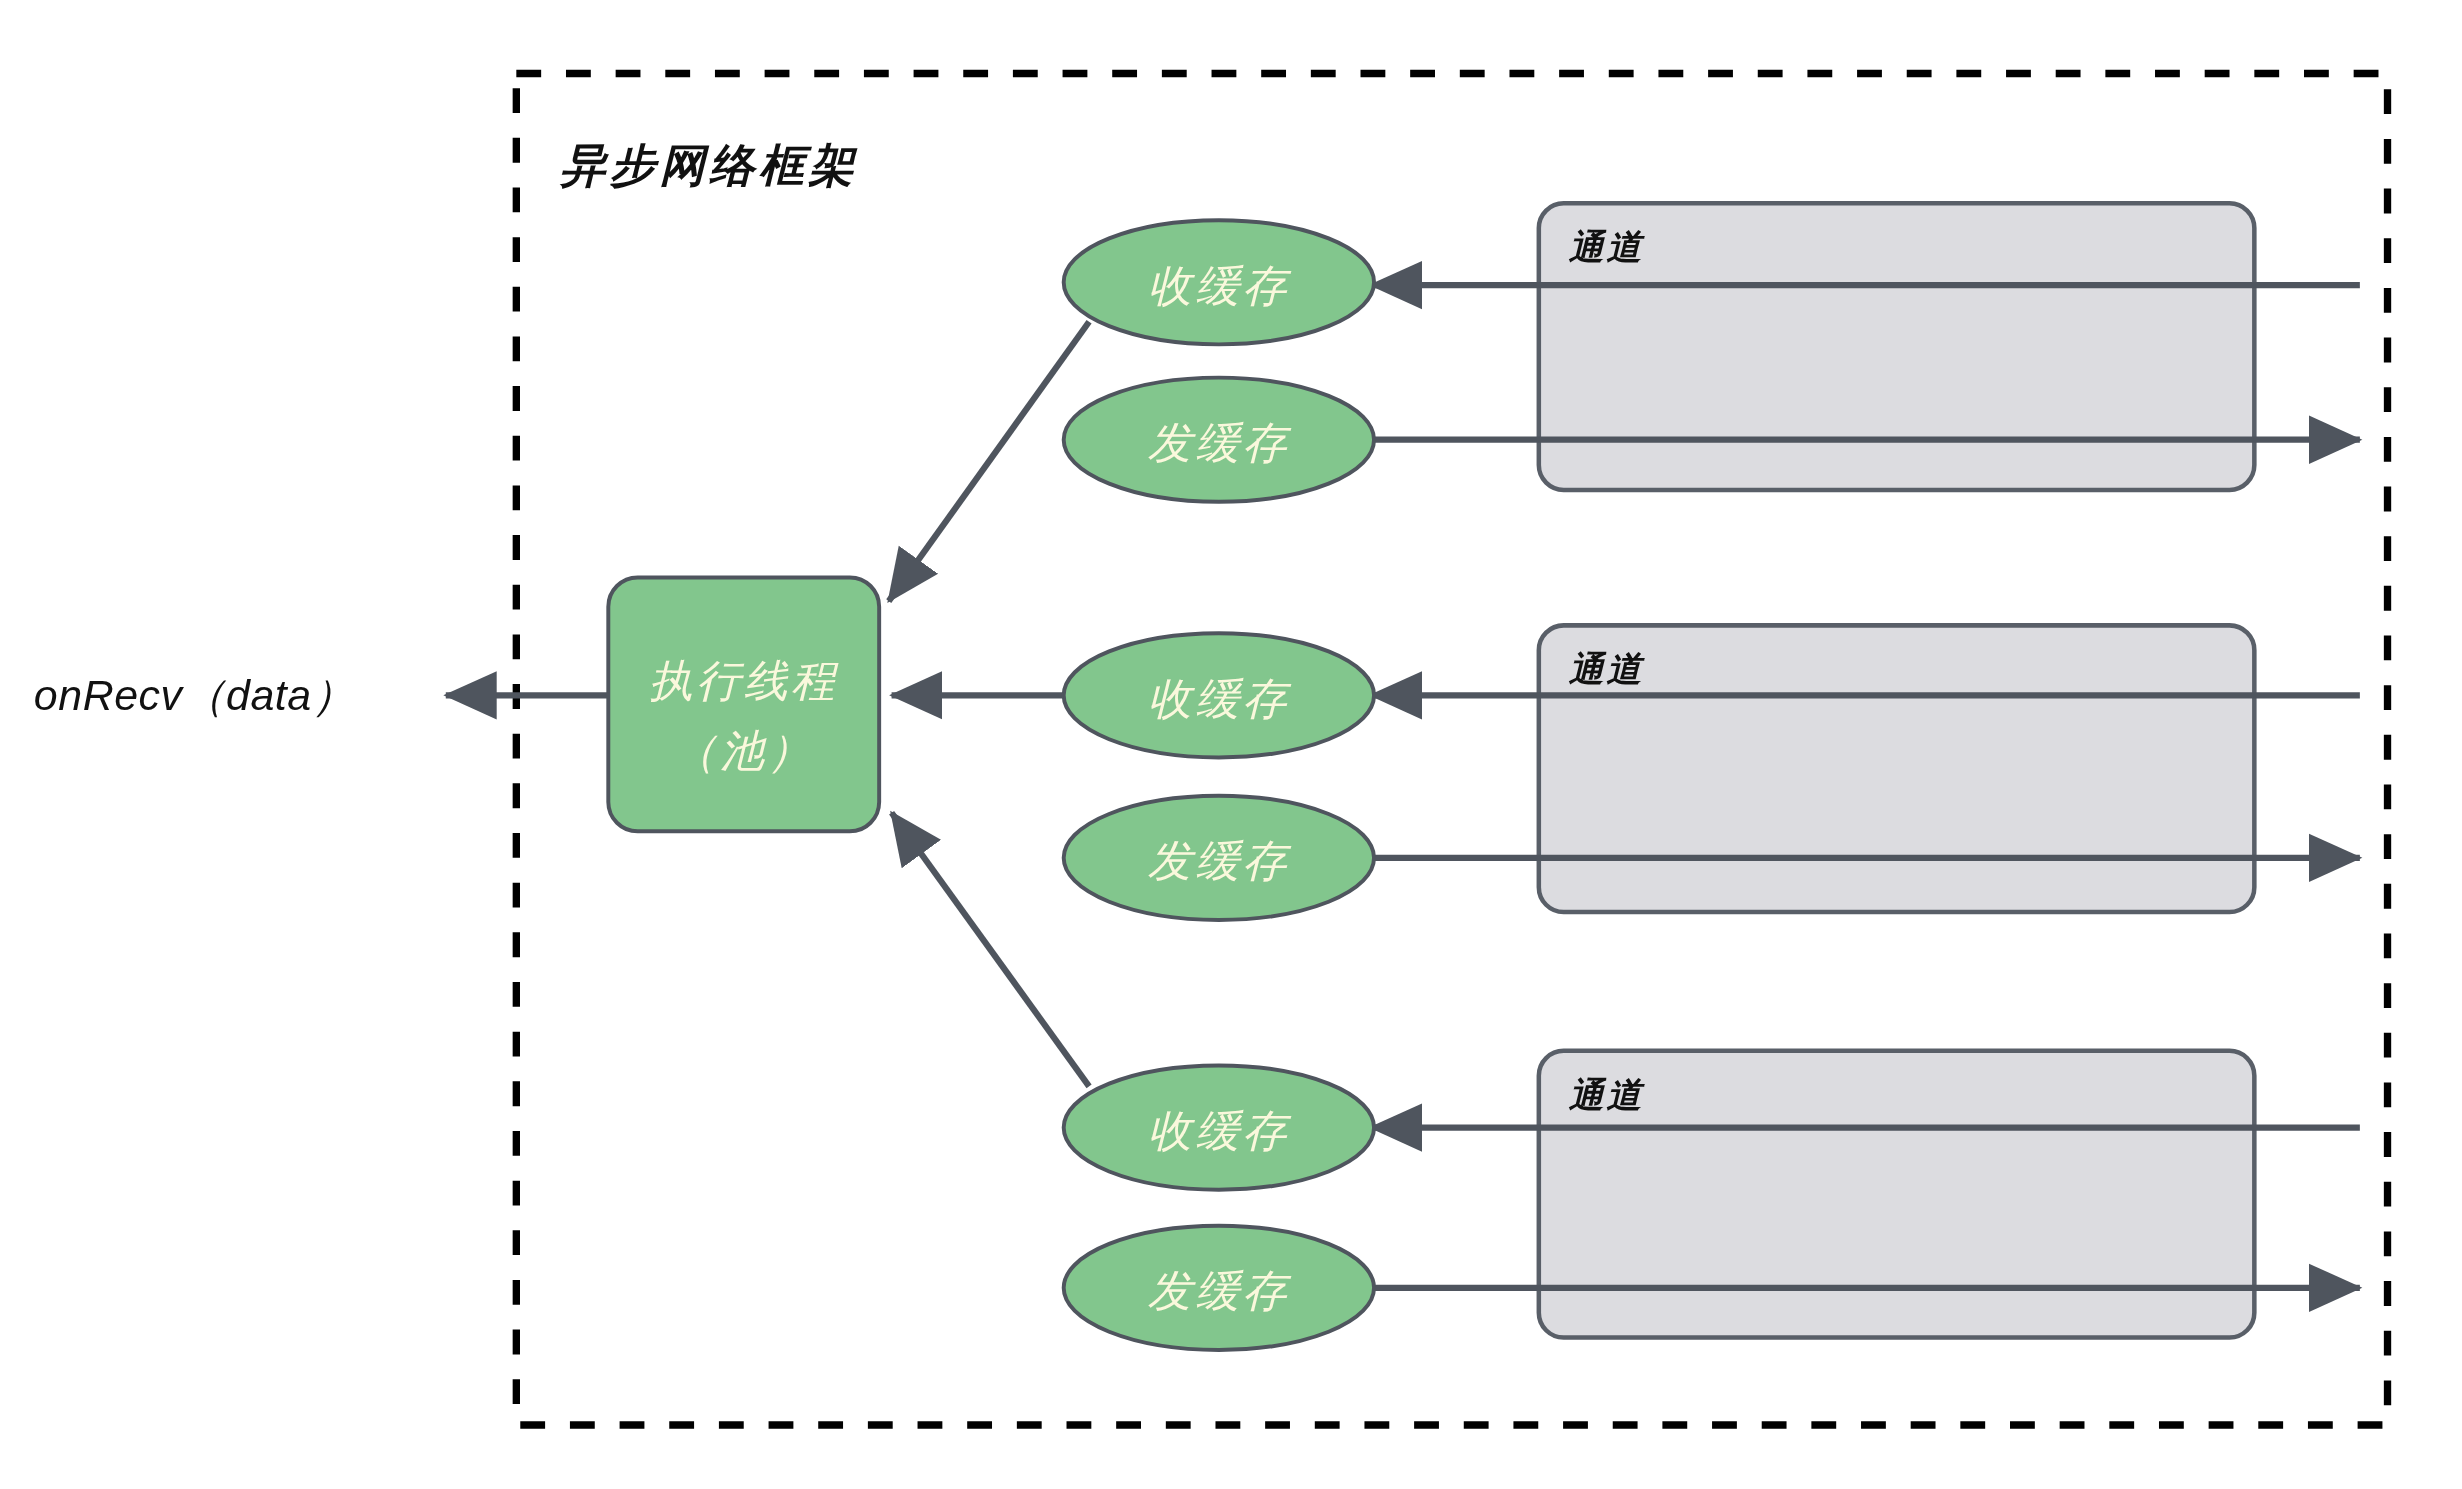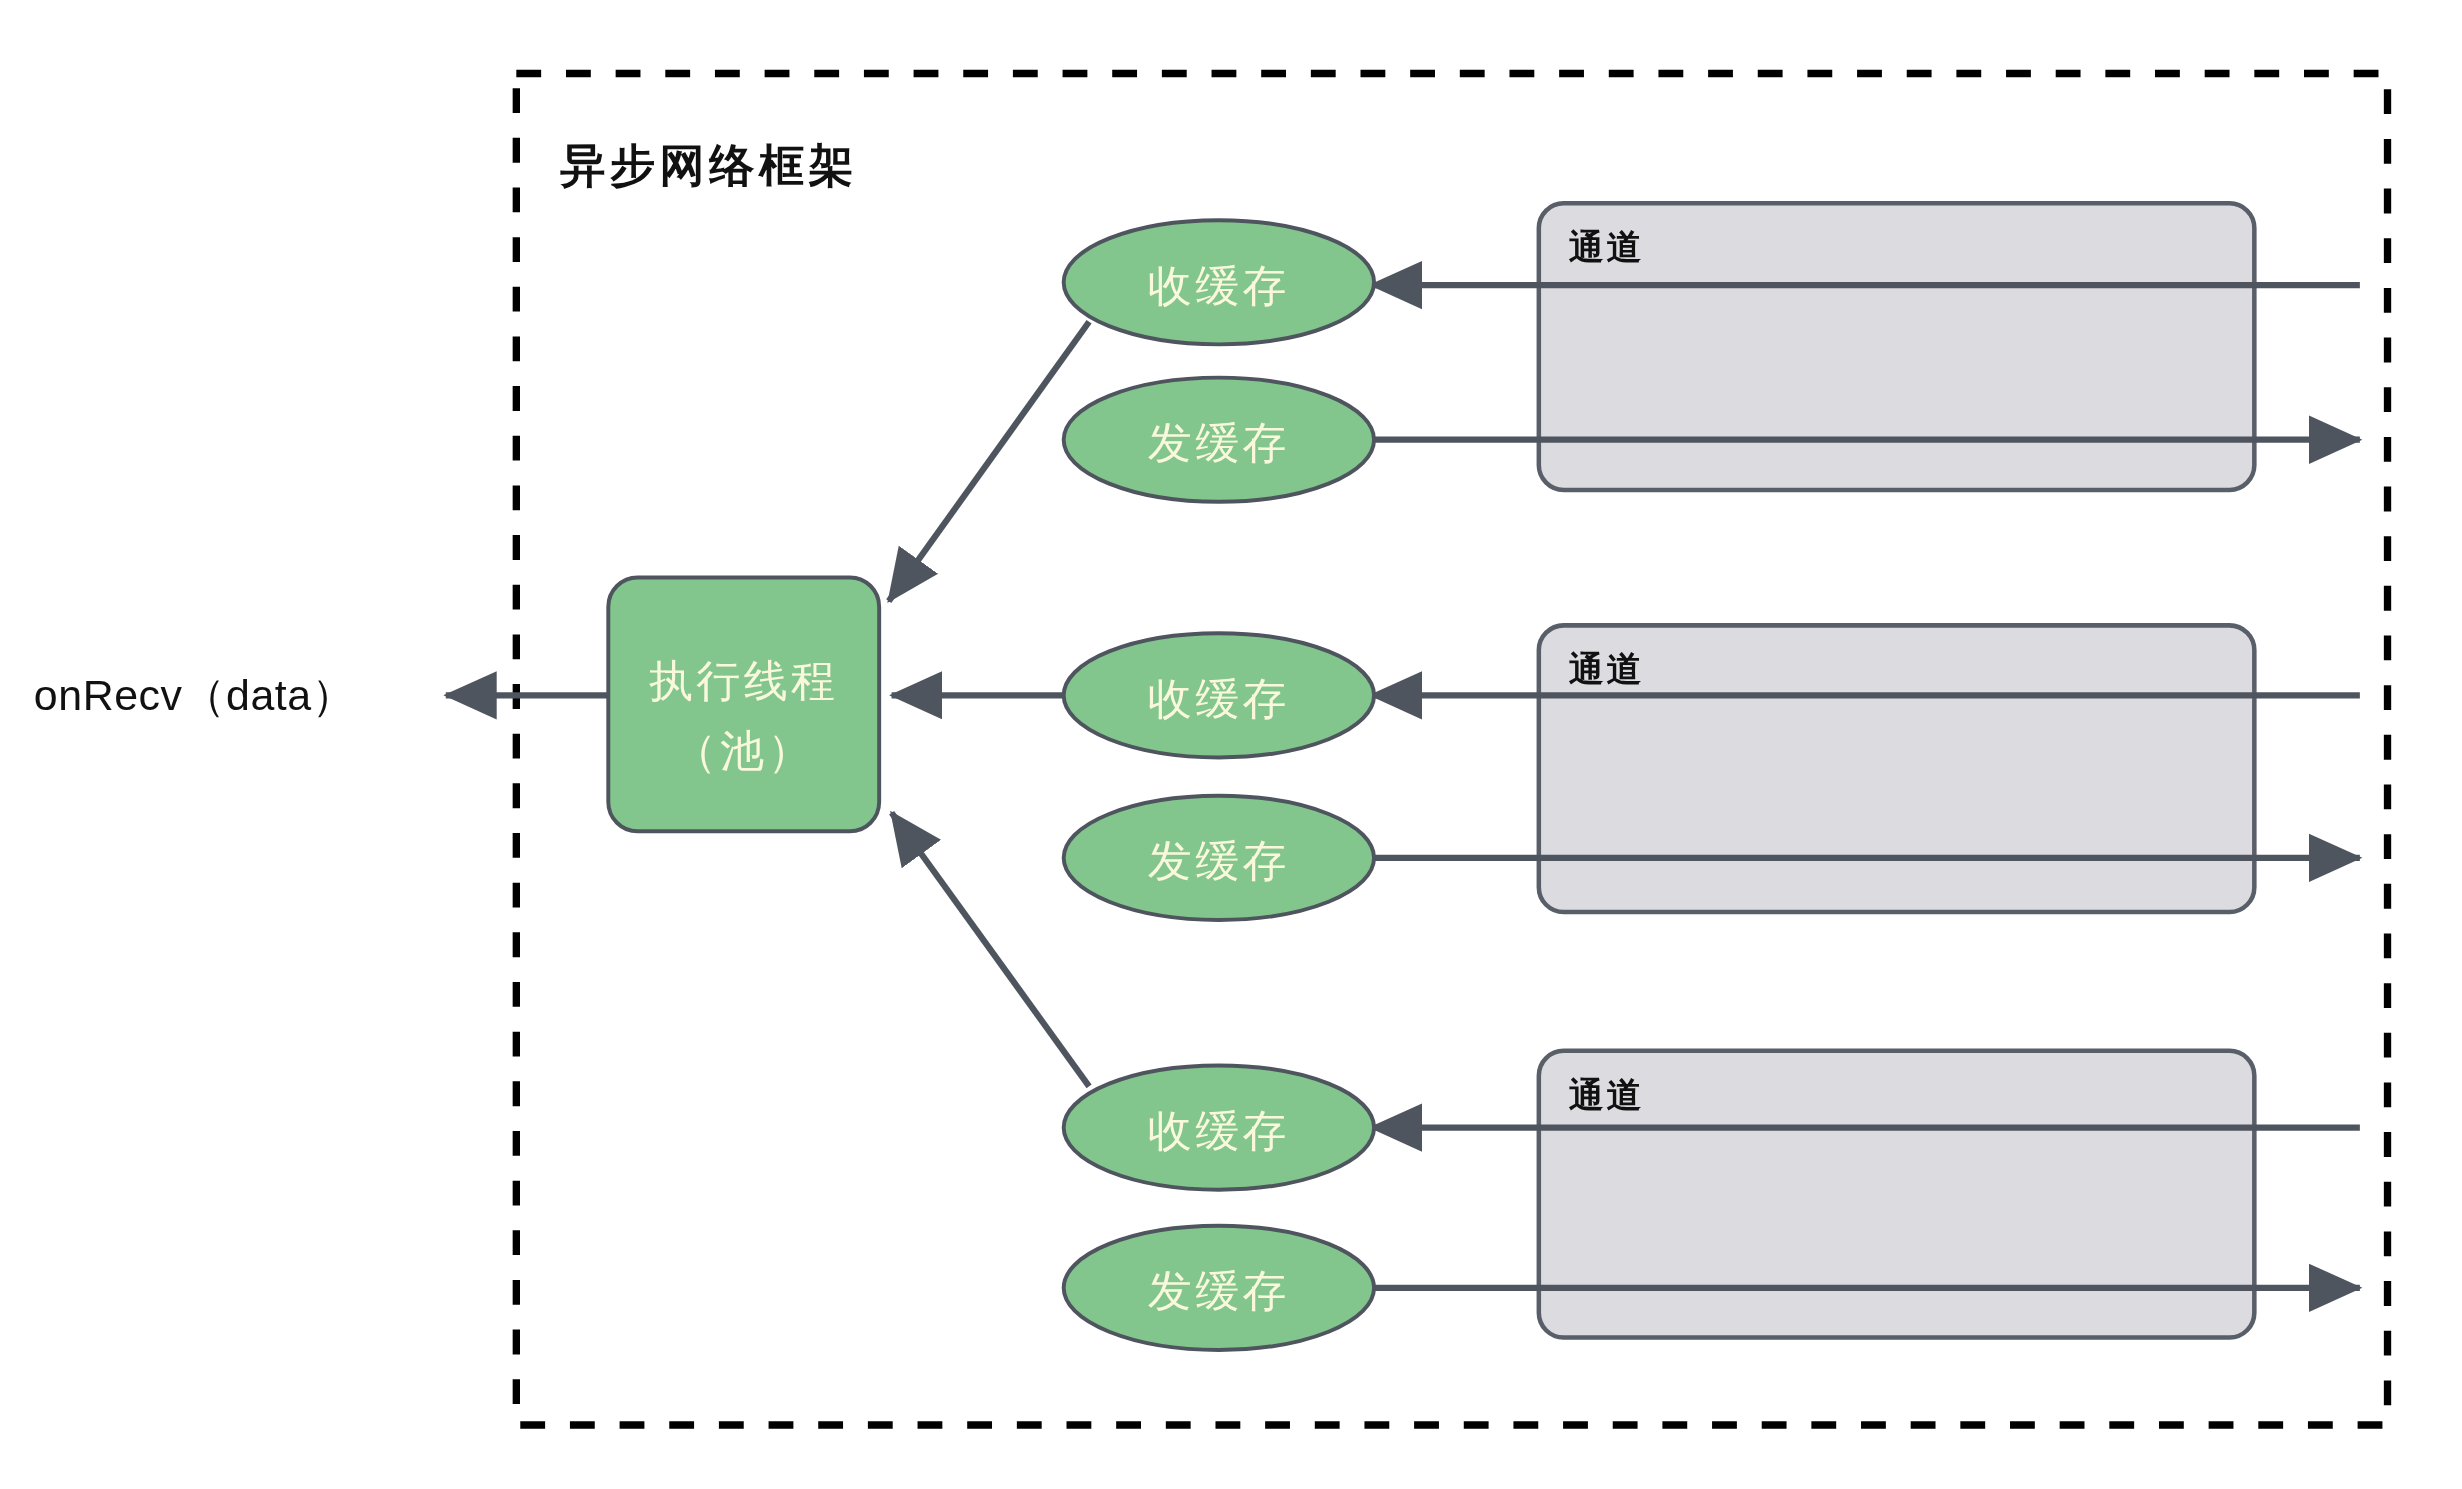--- a/index.html
+++ b/index.html
@@ -1,20 +1,20 @@
 <!DOCTYPE html>
 <html style="font-size:9px"><head>
 <meta charset="utf-8">
 <style>
   html,body{margin:0;padding:0;background:#ffffff;}
   body{
     font-family:"Liberation Sans","DejaVu Sans",sans-serif;
     width:2462px;height:1490px;overflow:hidden;position:relative;
   }
-  #diagram-root{position:absolute;inset:0;}
+  #diagram-root{position:absolute;inset:0;font-style:italic;}
   svg{display:block;width:2462px;height:1490px;}
 
   .node-green-fill{fill:#82C68D;}
   .node-gray-fill{fill:#DCDCE0;}
   .node-stroke{stroke:#4F555E;stroke-width:7;}
   .gray-stroke{stroke:#595F68;stroke-width:8;}
   .edge{stroke:#4F555E;stroke-width:11;fill:none;}
   .boundary{fill:none;stroke:#000000;stroke-width:13;stroke-dasharray:44 44;}
 
   .lbl-cream{

